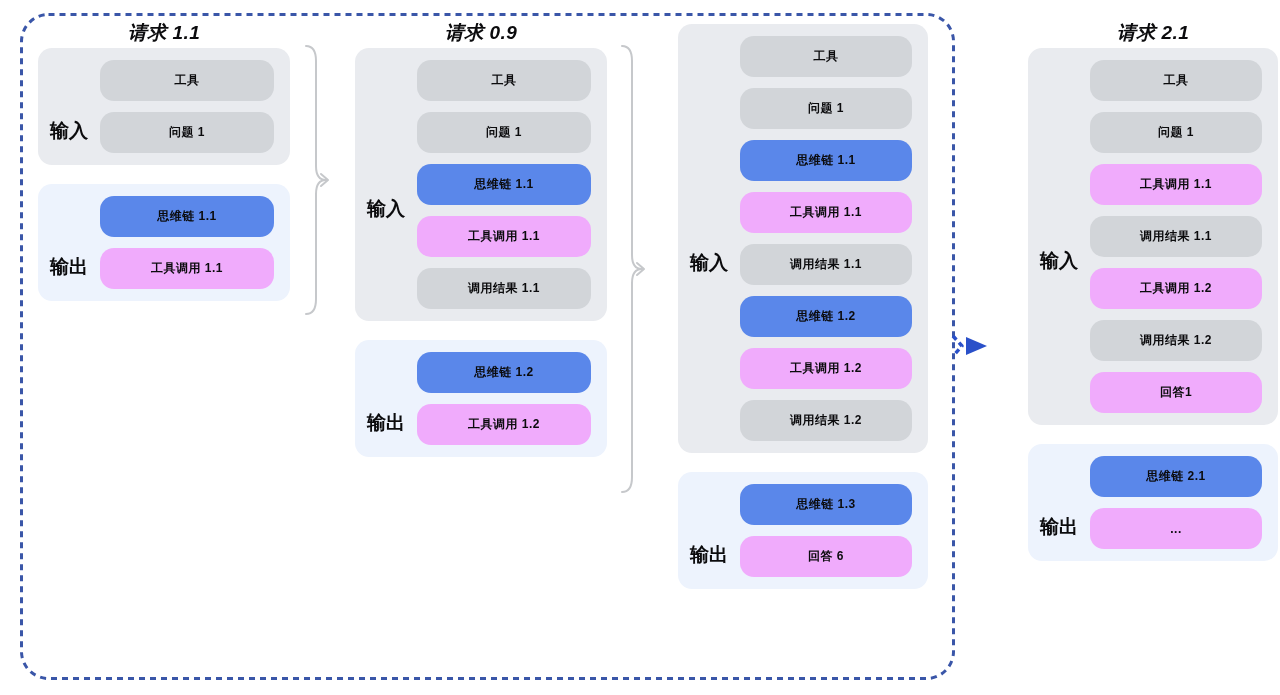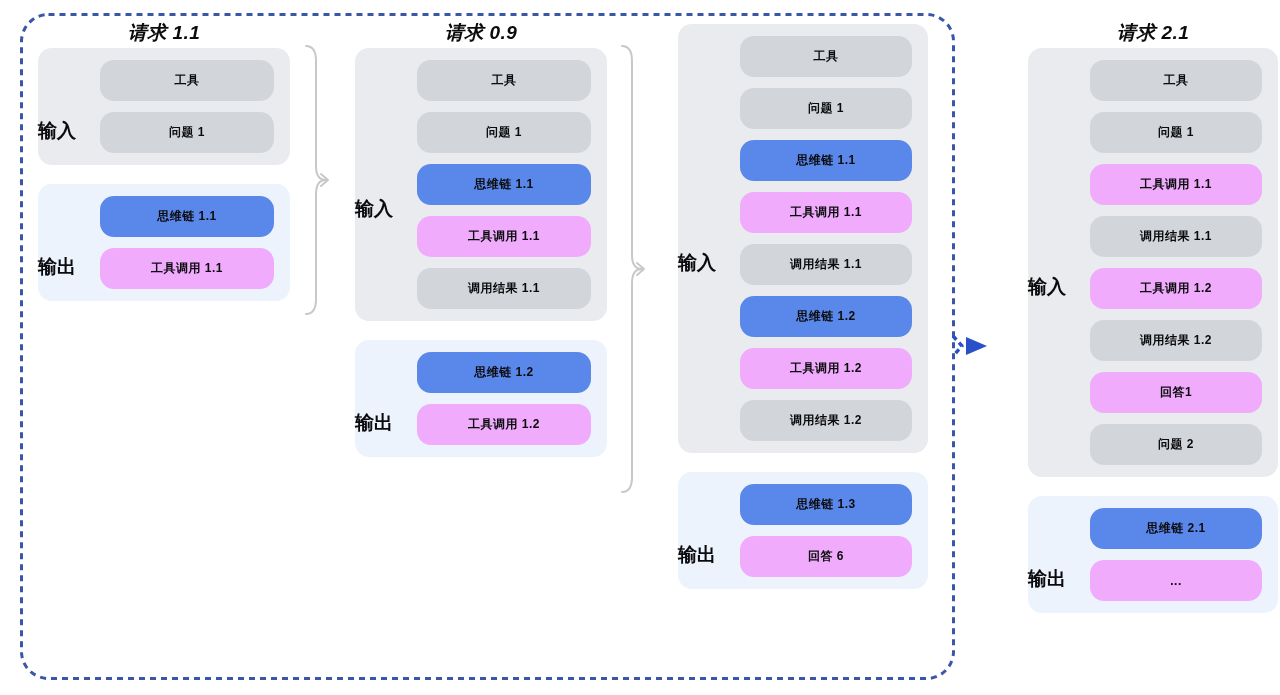--- a/index.html
+++ b/index.html
@@ -34,20 +34,21 @@
   .group {
     display:flex; align-items:center;
     border-radius:14px;
     padding:12px 16px 12px 0;
   }
   .input-group  { background:#e9ebef; }
   .output-group { background:#edf3fd; margin-top:19px; }
 
   .group-label {
     flex:0 0 62px; width:62px;
+    text-align:center;
     font-size:19px; font-weight:700;margin-top:48px;
   }
 
   .boxes { flex:1; display:flex; flex-direction:column; gap:11px; min-width:0; }
 
   .box {
     height:41px;
     border-radius:14px;
     display:flex; align-items:center; justify-content:center;
     font-size:12px; font-weight:700;
@@ -159,21 +160,20 @@
     <div class="group input-group">
       <div class="group-label">输入</div>
       <div class="boxes">
         <div class="box" data-type="gray">工具</div>
         <div class="box" data-type="gray">问题 1</div>
         <div class="box" data-type="lightblue">工具调用 1.1</div>
         <div class="box" data-type="gray">调用结果 1.1</div>
         <div class="box" data-type="lightblue">工具调用 1.2</div>
         <div class="box" data-type="gray">调用结果 1.2</div>
         <div class="box" data-type="lightblue">回答1</div>
-        <div class="box" data-type="gray">问题 2</div>
       </div>
     </div>
     <div class="group output-group">
       <div class="group-label">输出</div>
       <div class="boxes">
         <div class="box" data-type="blue">思维链 2.1</div>
         <div class="box" data-type="lightblue">...</div>
       </div>
     </div>
   </div>

